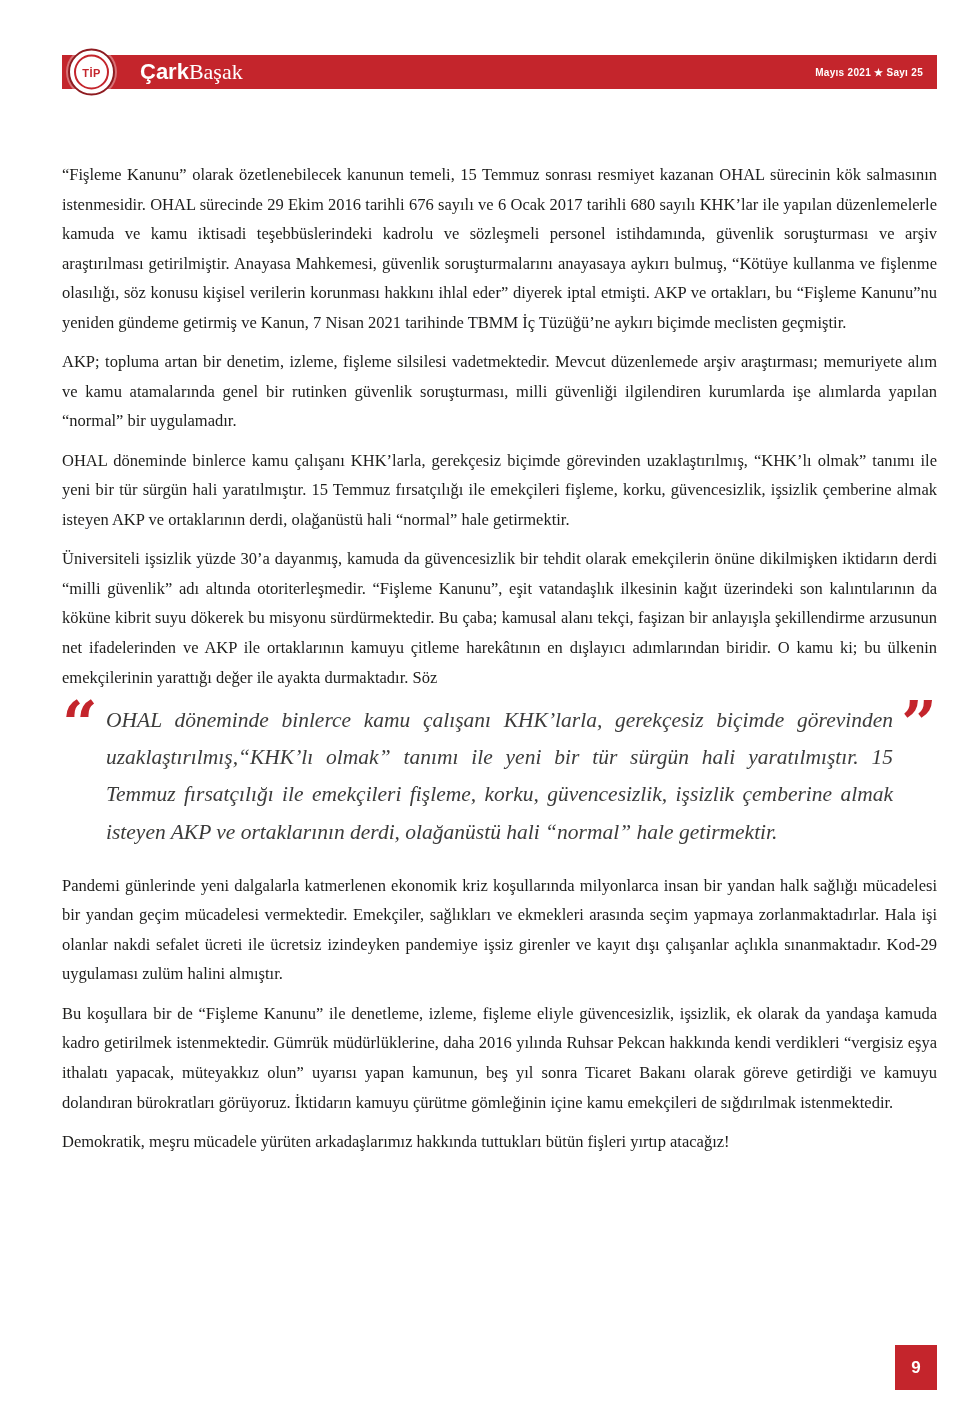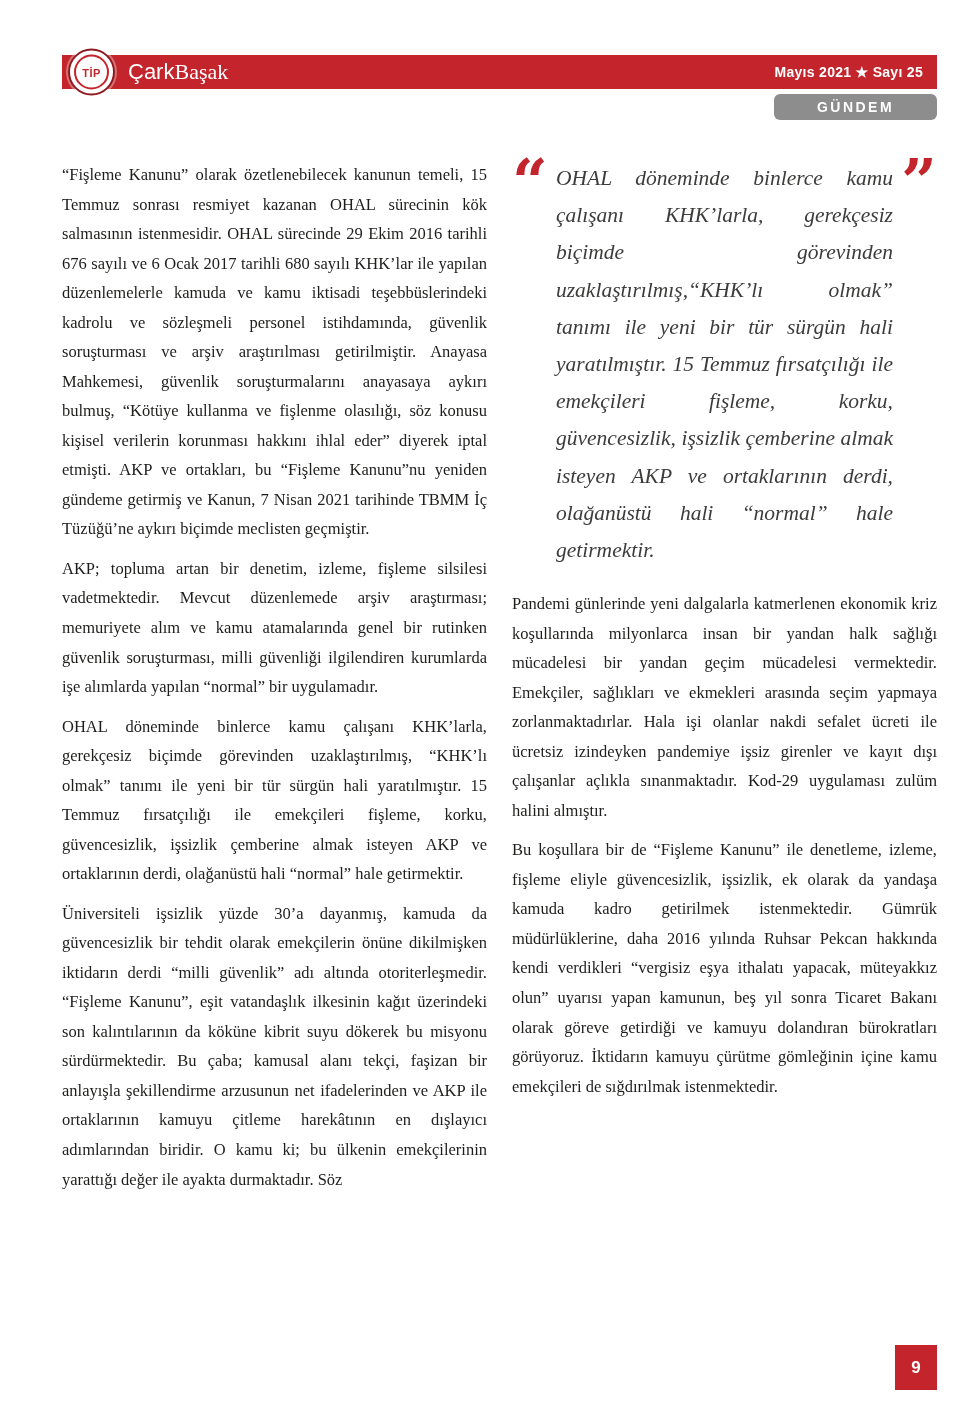--- a/index.html
+++ b/index.html
@@ -35,41 +35,41 @@
   }
   .logo-text {
     font-family:"Liberation Sans", sans-serif;
     font-weight:700; font-size:11px; color:var(--accent,#c4252c);
     letter-spacing:0.5px;
   }
   .brand {
     font-family:"Liberation Sans", sans-serif;
     color:#ffffff; font-size:22px; line-height:1;
   }
-  .brand-bold { font-weight:400; }
+  .brand-bold { font-weight:700;margin-left:12px; }
   .brand-light { font-weight:400;font-family:Liberation Serif, serif; }
   .issue {
     margin-left:auto;
     font-family:"Liberation Sans", sans-serif;
-    color:#ffffff; font-weight:700; font-size:14px; letter-spacing:0.3px;
+    color:#ffffff; font-weight:700; font-size:10px; letter-spacing:0.3px;
   }
   .badge-row { display:flex; justify-content:flex-end; margin-top:5px; }
   .badge {
     width:163px; height:26px;
     background:var(--badge-gray,#8d8d8d); border-radius:6px;
     color:#ffffff;
     font-family:"Liberation Sans", sans-serif;
     font-weight:700; font-size:14px; letter-spacing:2.5px;
     display:flex; align-items:center; justify-content:center;
   }
 
   
   .columns {
     position:absolute; top:160px; left:62px; right:38px;
-    display:grid; grid-template-columns:1fr 1fr; column-gap:25px;
+    display:grid; grid-template-columns:1fr; column-gap:25px;
   }
   .col p {
     font-size:16.5px; line-height:1.79;
     text-align:justify;
     margin-bottom:10px;
     hyphens:auto; -webkit-hyphens:auto;
   }
 
   
   .pullquote { display:flex; align-items:flex-start; margin-bottom:20px; }
@@ -113,42 +113,40 @@
       <div class="logo">
         <div class="logo-inner">
           <span class="logo-text">TİP</span>
         </div>
       </div>
       <div class="brand">
         <span class="brand-bold">Çark</span><span class="brand-light">Başak</span>
       </div>
       <div class="issue">Mayıs 2021 ★ Sayı 25</div>
     </div>
-    <div class="badge-row">
-      <div class="badge">GÜNDEM</div>
-    </div>
   </header>
 
   <main class="columns">
 
     <section class="col">
       <p>“Fişleme Kanunu” olarak özetlenebilecek kanunun temeli, 15 Temmuz sonrası resmiyet kazanan OHAL sürecinin kök salmasının istenmesidir. OHAL sürecinde 29 Ekim 2016 tarihli 676 sayılı ve 6 Ocak 2017 tarihli 680 sayılı KHK’lar ile yapılan düzenlemelerle kamuda ve kamu iktisadi teşebbüslerindeki kadrolu ve sözleşmeli personel istihdamında, güvenlik soruşturması ve arşiv araştırılması getirilmiştir. Anayasa Mahkemesi, güvenlik soruşturmalarını anayasaya aykırı bulmuş, “Kötüye kullanma ve fişlenme olasılığı, söz konusu kişisel verilerin korunması hakkını ihlal eder” diyerek iptal etmişti. AKP ve ortakları, bu “Fişleme Kanunu”nu yeniden gündeme getirmiş ve Kanun, 7 Nisan 2021 tarihinde TBMM İç Tüzüğü’ne aykırı biçimde meclisten geçmiştir.</p>
       <p>AKP; topluma artan bir denetim, izleme, fişleme silsilesi vadetmektedir. Mevcut düzenlemede arşiv araştırması; memuriyete alım ve kamu atamalarında genel bir rutinken güvenlik soruşturması, milli güvenliği ilgilendiren kurumlarda işe alımlarda yapılan “normal” bir uygulamadır.</p>
       <p>OHAL döneminde binlerce kamu çalışanı KHK’larla, gerekçesiz biçimde görevinden uzaklaştırılmış, “KHK’lı olmak” tanımı ile yeni bir tür sürgün hali yaratılmıştır. 15 Temmuz fırsatçılığı ile emekçileri fişleme, korku, güvencesizlik, işsizlik çemberine almak isteyen AKP ve ortaklarının derdi, olağanüstü hali “normal” hale getirmektir.</p>
       <p>Üniversiteli işsizlik yüzde 30’a dayanmış, kamuda da güvencesizlik bir tehdit olarak emekçilerin önüne dikilmişken iktidarın derdi “milli güvenlik” adı altında otoriterleşmedir. “Fişleme Kanunu”, eşit vatandaşlık ilkesinin kağıt üzerindeki son kalıntılarının da köküne kibrit suyu dökerek bu misyonu sürdürmektedir. Bu çaba; kamusal alanı tekçi, faşizan bir anlayışla şekillendirme arzusunun net ifadelerinden ve AKP ile ortaklarının kamuyu çitleme harekâtının en dışlayıcı adımlarından biridir. O kamu ki; bu ülkenin emekçilerinin yarattığı değer ile ayakta durmaktadır. Söz</p>
     </section>
 
     <section class="col">
       <div class="pullquote">
         <span class="q q-open">“</span>
         <div class="pq-text">OHAL döneminde binlerce kamu çalışanı KHK’larla, gerekçesiz biçimde görevinden uzaklaştırılmış,“KHK’lı olmak” tanımı ile yeni bir tür sürgün hali yaratılmıştır. 15 Temmuz fırsatçılığı ile emekçileri fişleme, korku, güvencesizlik, işsizlik çemberine almak isteyen AKP ve ortaklarının derdi, olağanüstü hali “normal” hale getirmektir.</div>
         <span class="q q-close">”</span>
       </div>
       <p>Pandemi günlerinde yeni dalgalarla katmerlenen ekonomik kriz koşullarında milyonlarca insan bir yandan halk sağlığı mücadelesi bir yandan geçim mücadelesi vermektedir. Emekçiler, sağlıkları ve ekmekleri arasında seçim yapmaya zorlanmaktadırlar. Hala işi olanlar nakdi sefalet ücreti ile ücretsiz izindeyken pandemiye işsiz girenler ve kayıt dışı çalışanlar açlıkla sınanmaktadır. Kod-29 uygulaması zulüm halini almıştır.</p>
       <p>Bu koşullara bir de “Fişleme Kanunu” ile denetleme, izleme, fişleme eliyle güvencesizlik, işsizlik, ek olarak da yandaşa kamuda kadro getirilmek istenmektedir. Gümrük müdürlüklerine, daha 2016 yılında Ruhsar Pekcan hakkında kendi verdikleri “vergisiz eşya ithalatı yapacak, müteyakkız olun” uyarısı yapan kamunun, beş yıl sonra Ticaret Bakanı olarak göreve getirdiği ve kamuyu dolandıran bürokratları görüyoruz. İktidarın kamuyu çürütme gömleğinin içine kamu emekçileri de sığdırılmak istenmektedir.</p>
+      <p>Demokratik, meşru mücadele yürüten arkadaşlarımız hakkında tuttukları bütün fişleri yırtıp atacağız!</p>
     </section>
 
   </main>
 
   <footer>
     <div class="page-number">9</div>
   </footer>
 
 </div>
 

